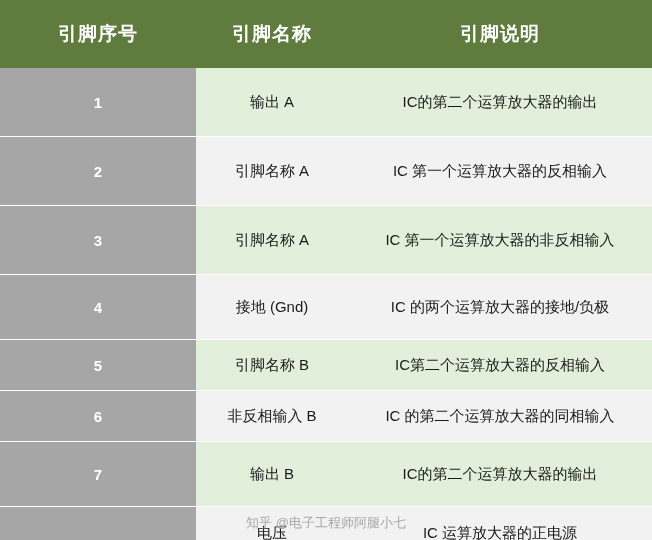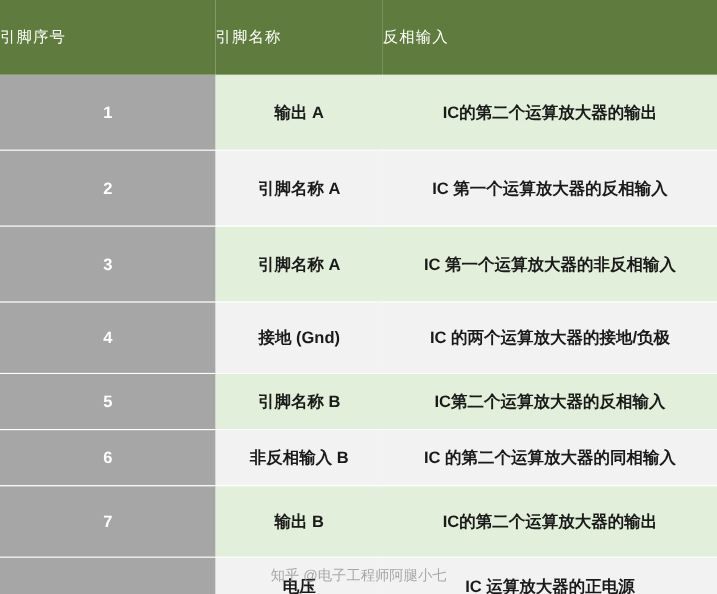--- a/index.html
+++ b/index.html
@@ -18,37 +18,36 @@
     border-collapse: collapse;
     table-layout: fixed;
   }
   #pin-table col.c0 { width: 196px; }
   #pin-table col.c1 { width: 152px; }
   #pin-table col.c2 { width: 304px; }
 
   #pin-table thead th {
     background: #5f7c3e;
     color: #ffffff;
-    font-size: 14px;
-    font-weight: normal;
-    text-align: left;
+    font-size: 19px;
+    font-weight: bold;
+    text-align: center;
     vertical-align: middle;
     height: 68px;
     padding: 0;
     letter-spacing: 1px;
   }
 
   #pin-table tbody td {
     text-align: center;
     vertical-align: middle;
     padding: 0 4px;
     font-size: 15px;
     color: #1a1a1a;
     border-bottom: 1px solid #ffffff;
-    font-weight: bold;
   }
   #pin-table tbody td.col-num {
     background: #a6a6a6;
     color: #ffffff;
     font-weight: bold;
     font-size: 15px;
     border-bottom: 1px solid #ffffff;
   }
   #pin-table tbody tr.band-a td.col-name,
   #pin-table tbody tr.band-a td.col-desc {
@@ -93,21 +92,21 @@
   <table id="pin-table">
     <colgroup>
       <col class="c0">
       <col class="c1">
       <col class="c2">
     </colgroup>
     <thead>
       <tr>
         <th>引脚序号</th>
         <th>引脚名称</th>
-        <th>反相输入</th>
+        <th>引脚说明</th>
       </tr>
     </thead>
     <tbody>
       <tr class="band-a r-tall">
         <td class="col-num">1</td>
         <td class="col-name">输出 A</td>
         <td class="col-desc">IC的第二个运算放大器的输出</td>
       </tr>
       <tr class="band-b r-tall">
         <td class="col-num">2</td>

